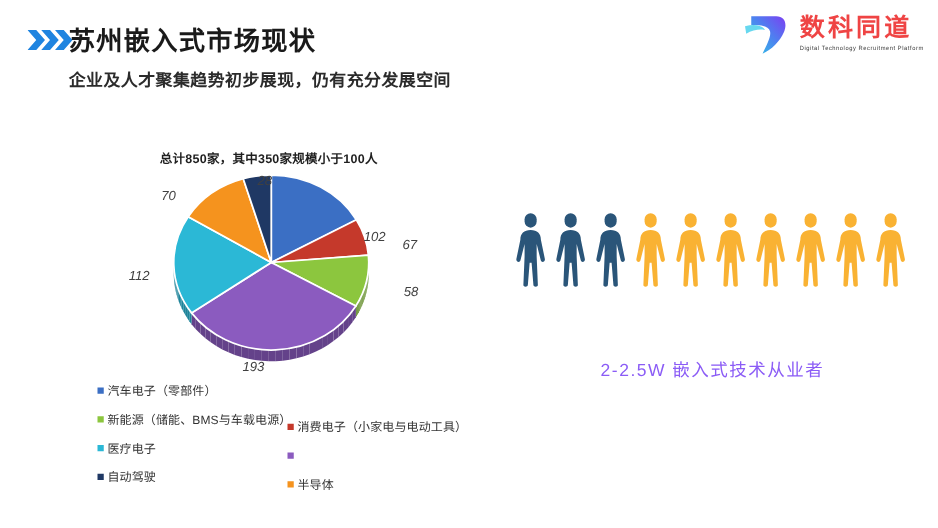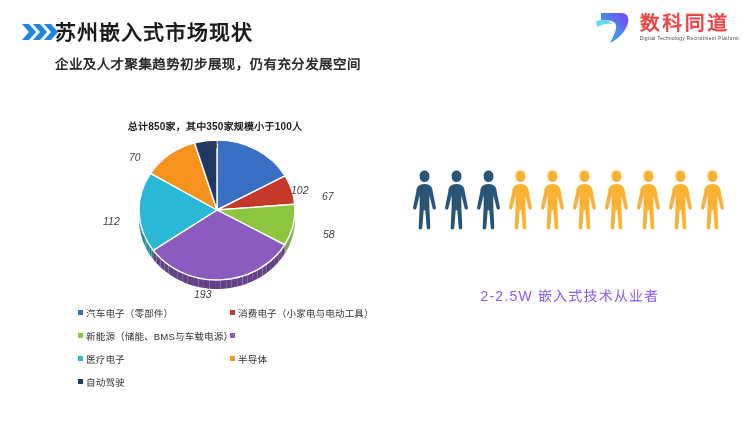--- a/index.html
+++ b/index.html
@@ -157,21 +157,21 @@
     height: 23px;
     align-items: flex-start;
   }
   .legend-item {
     display: flex;
     align-items: flex-start;
     gap: 3px;
     white-space: nowrap;
   }
   .legend-item.col1 { width: 152px; }
-  .legend-item.col2 { width: 170px; }
+  .legend-item.col2 { width: 170px; margin-top: 29px; }
   .legend-swatch {
     width: 5px;
     height: 5px;
     margin-top: 2px;
     flex: 0 0 auto;
   }
   .legend-label {
     font-size: 9.6px;
     color: #333333;
     line-height: 11px;

